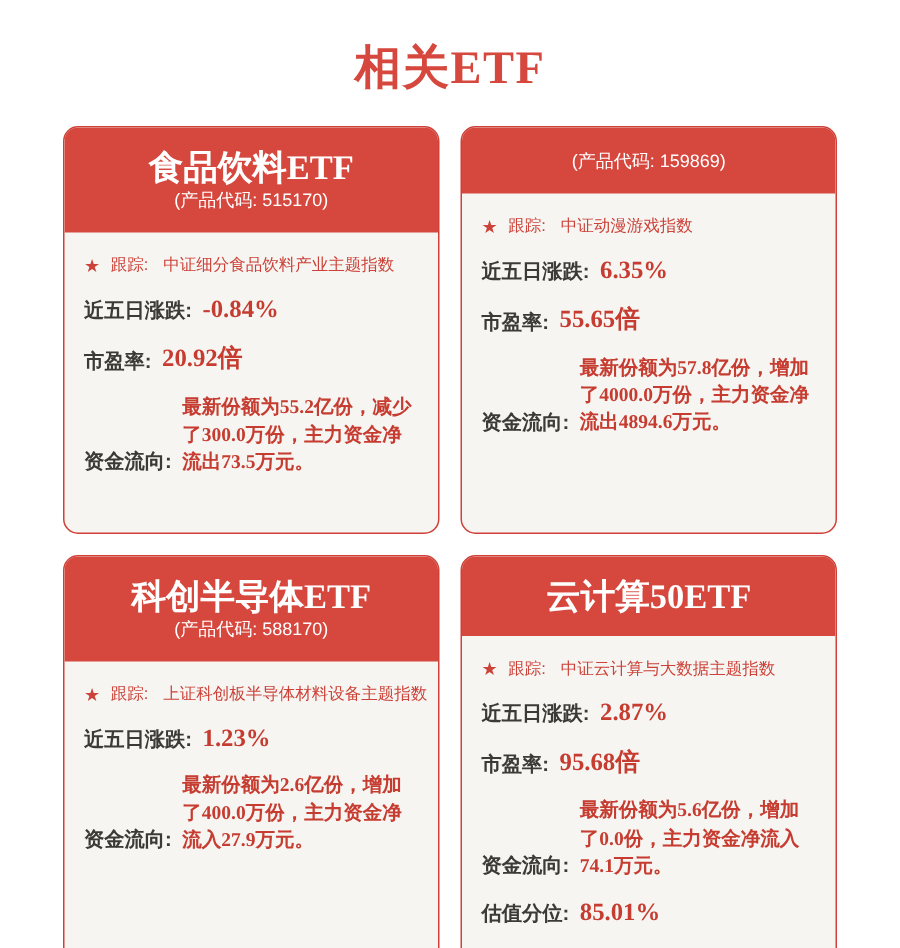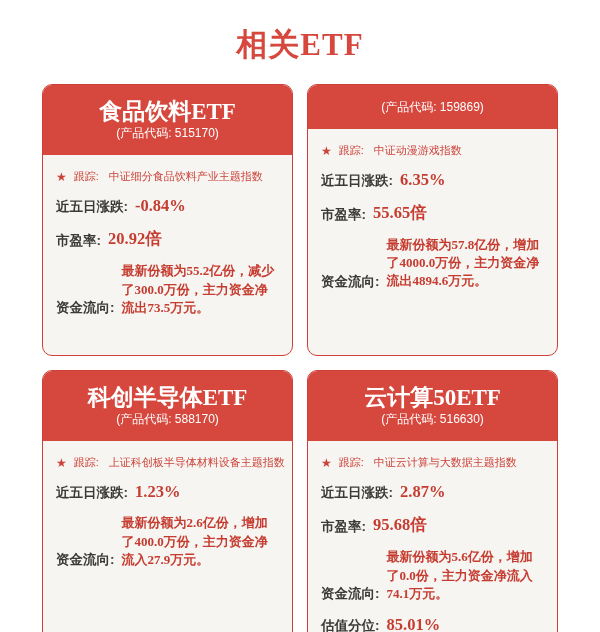--- a/index.html
+++ b/index.html
@@ -179,21 +179,20 @@
       <div class="field-row">
         <span class="field-label">资金流向:</span>
         <span class="field-value flow-value">最新份额为2.6亿份，增加了400.0万份，主力资金净流入27.9万元。</span>
       </div>
     </div>
   </div>
 
   <div class="card">
     <div class="card-header">
       <div class="etf-name">云计算50ETF</div>
-      <div class="product-code">(产品代码: 516630)</div>
     </div>
     <div class="card-body">
       <div class="track-row">
         <span class="star-icon">★</span>
         <span class="track-label">跟踪:</span>
         <span class="track-index">中证云计算与大数据主题指数</span>
       </div>
       <div class="field-row">
         <span class="field-label">近五日涨跌:</span>
         <span class="field-value">2.87%</span>

